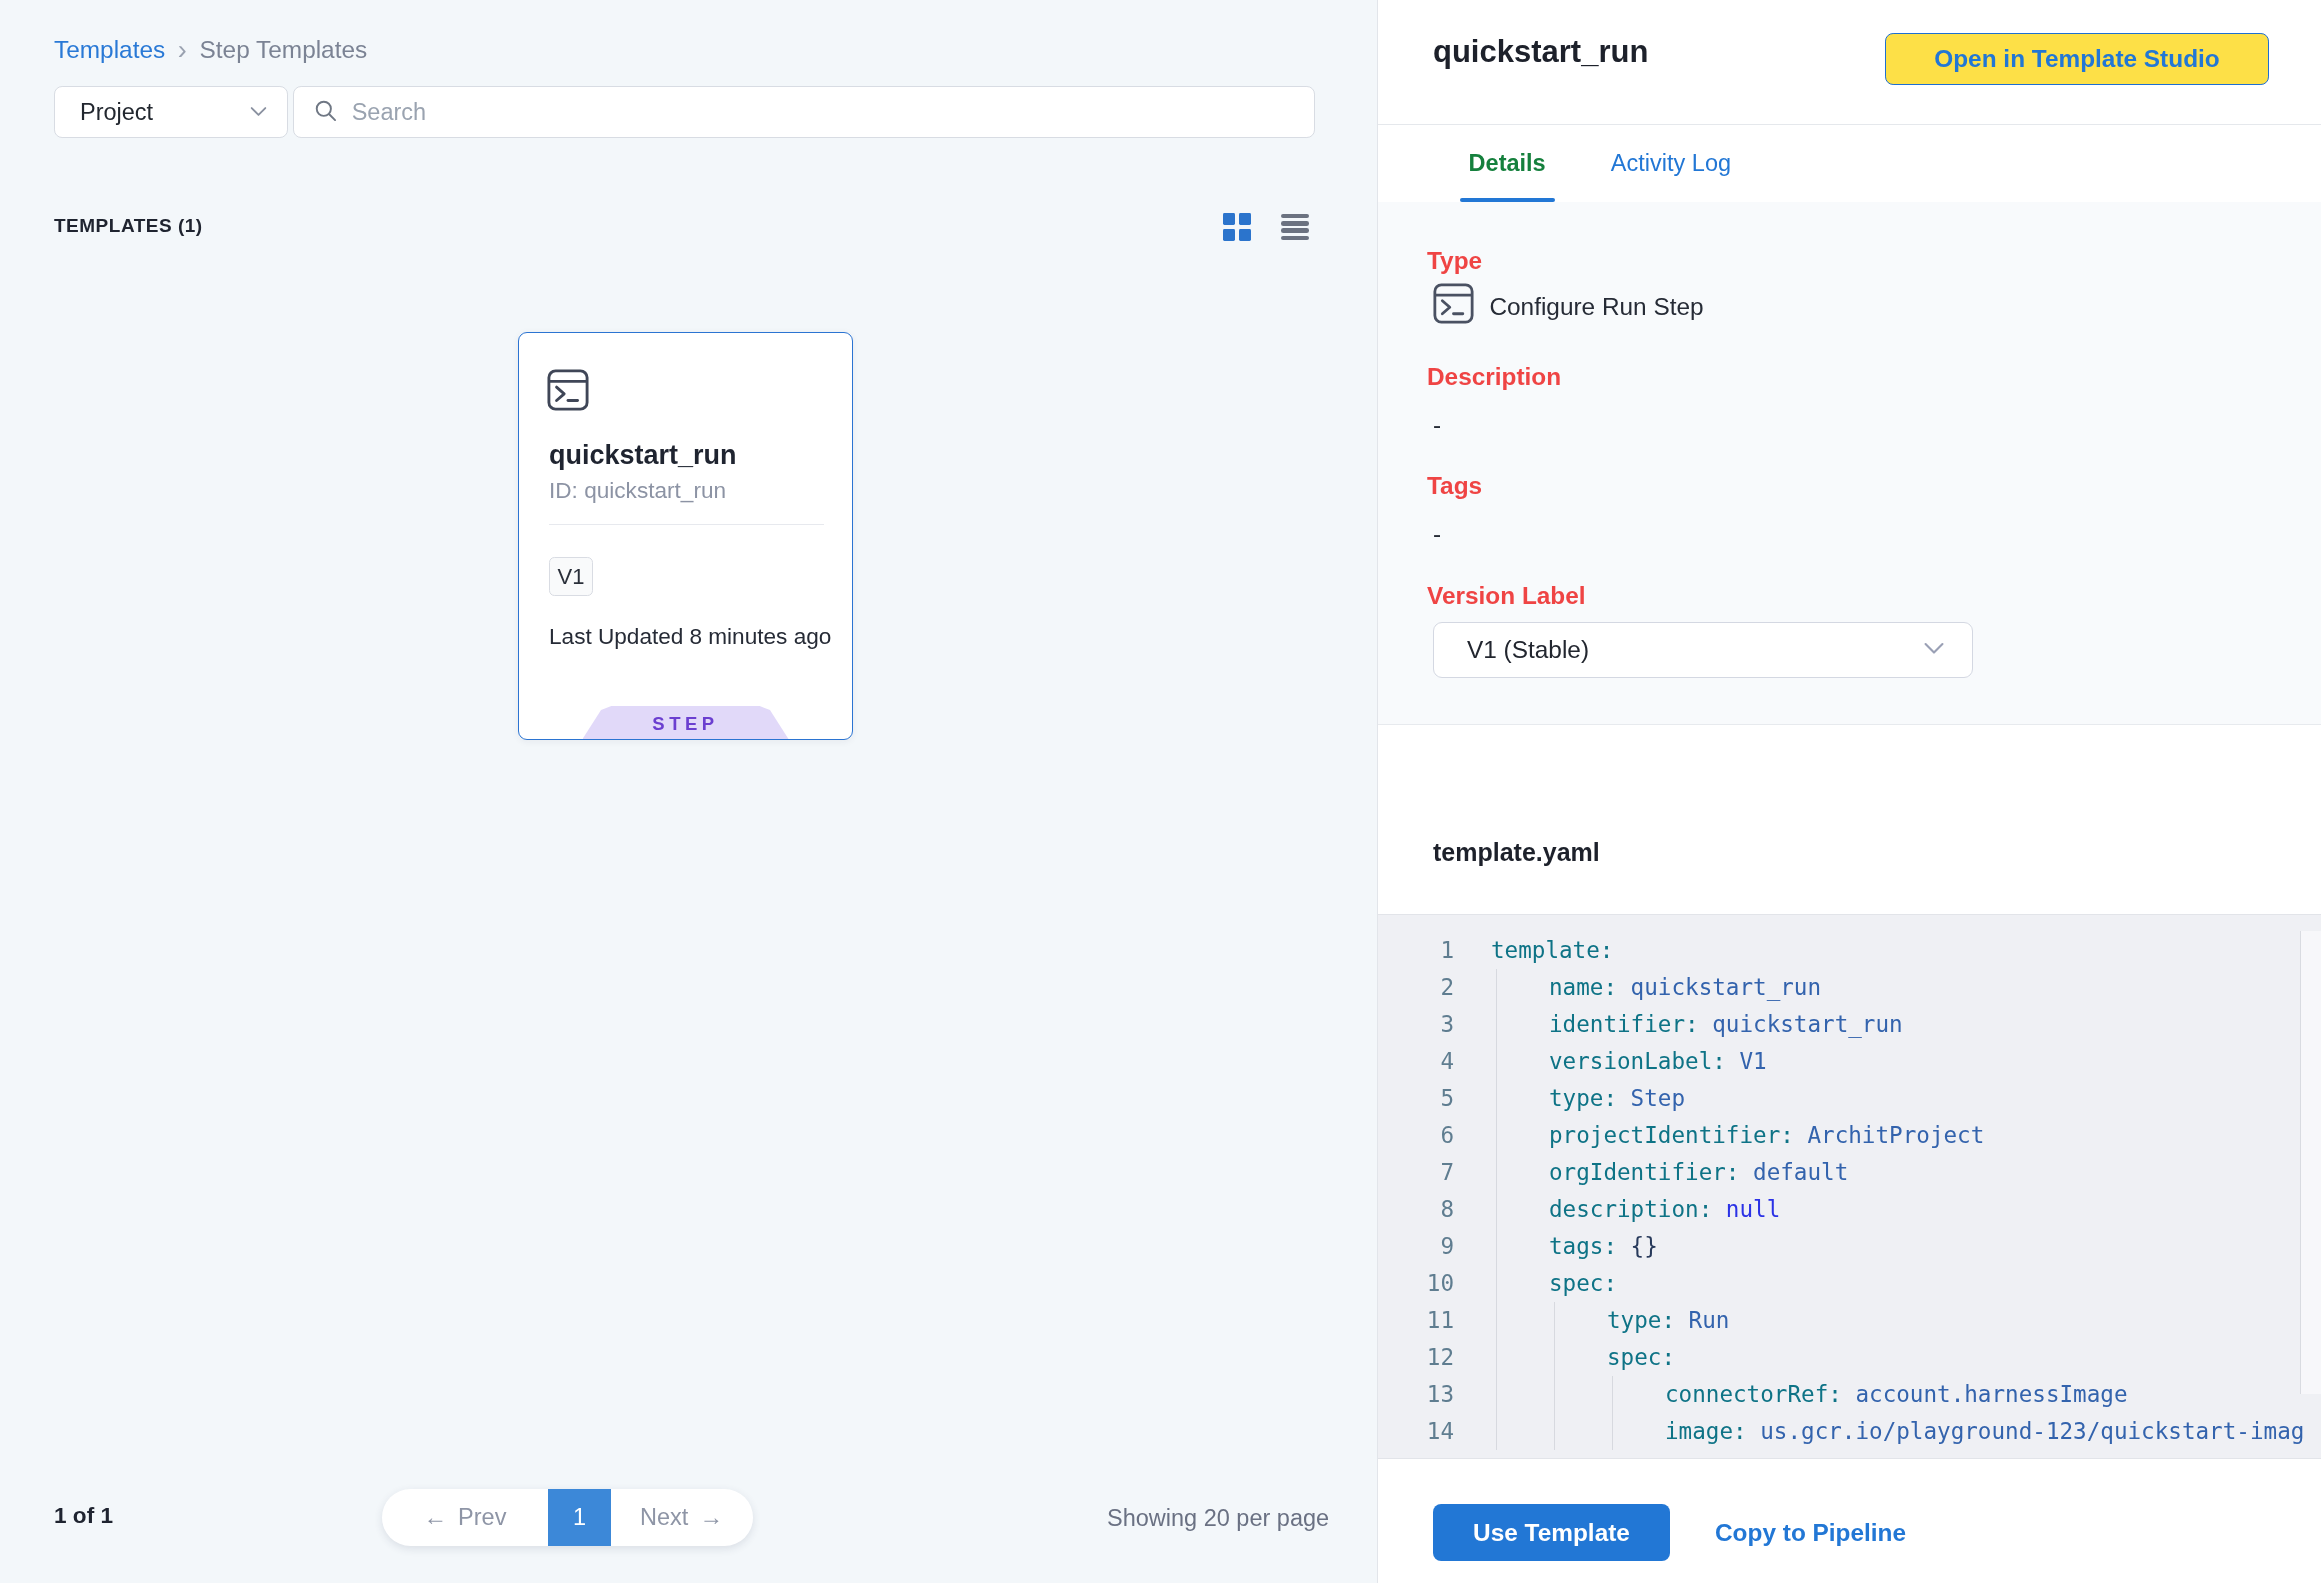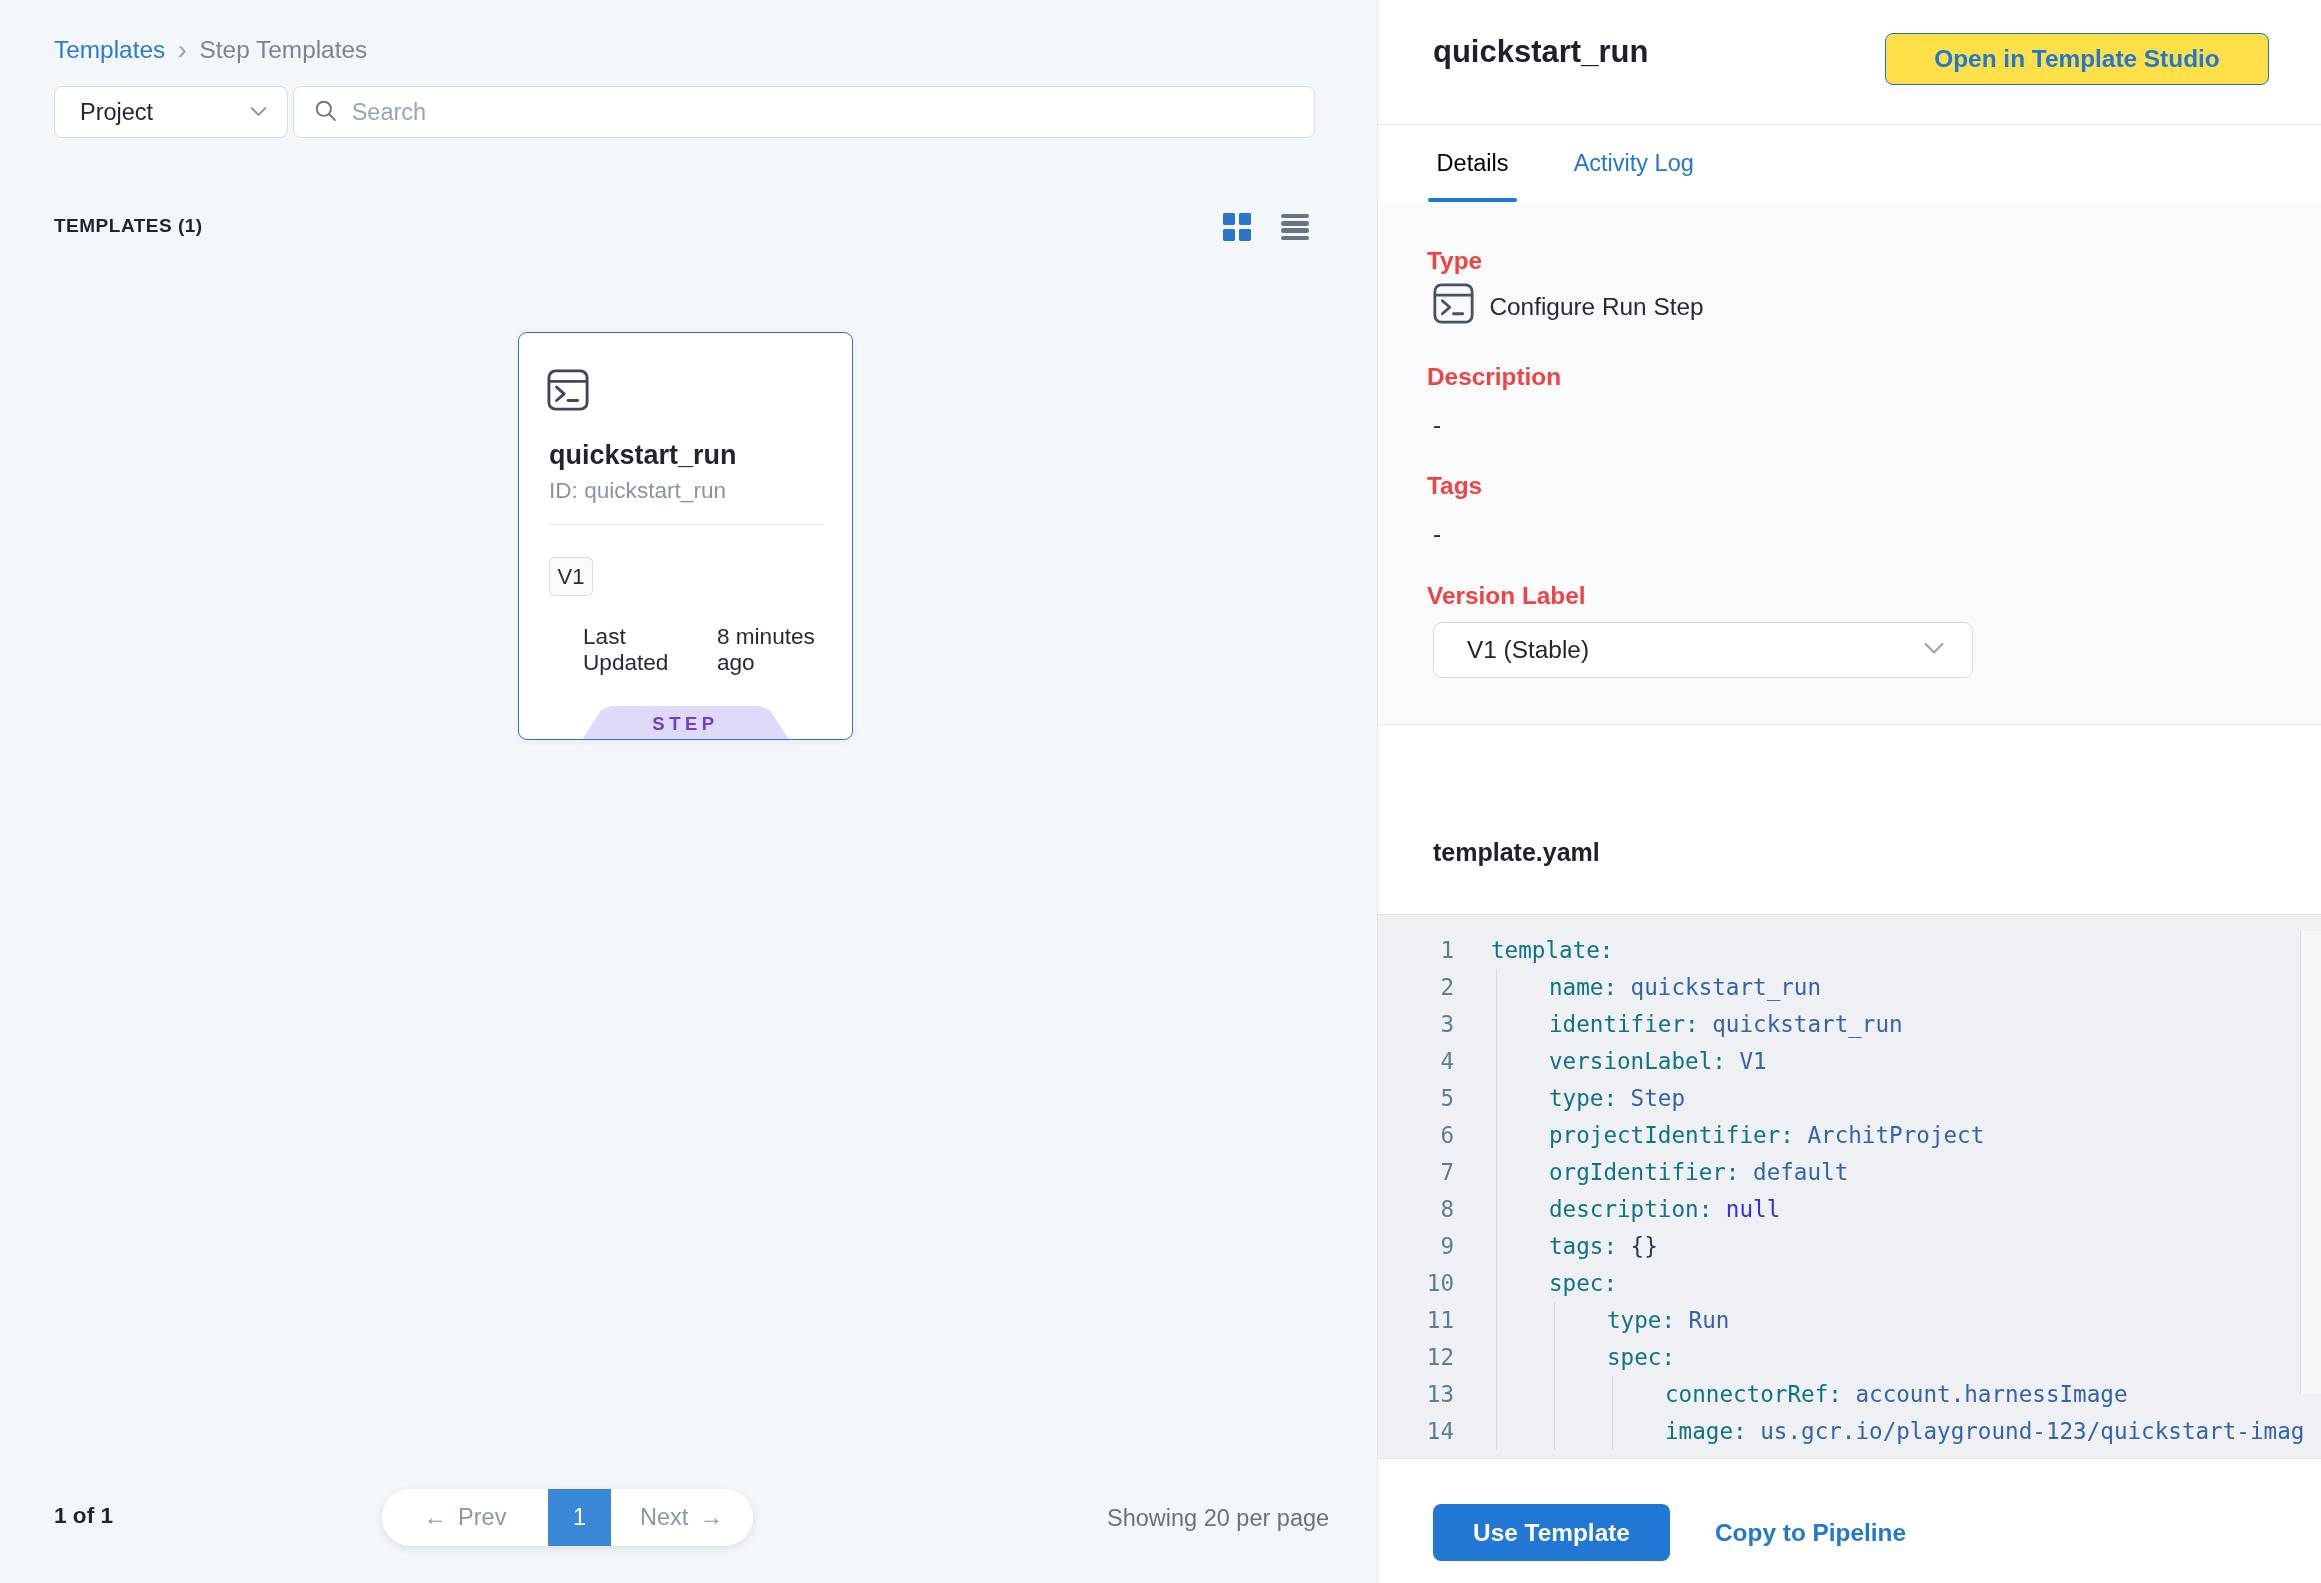--- a/index.html
+++ b/index.html
@@ -33,21 +33,21 @@
 
   .template-card { position:absolute; left:518px; top:332px; width:335px; height:408px; background:#fff;
     border:1.8px solid #2b74d2; border-radius:9px; box-shadow:0 1.8px 7.2px rgba(30,40,70,.06); cursor:pointer; overflow:hidden; }
   .card-term-icon { position:absolute; left:28px; top:36px; }
   .card-title { position:absolute; left:30px; top:107px; font-size:27px; font-weight:700; color:#1f2430; }
   .card-id { position:absolute; left:30px; top:145px; font-size:22.6px; color:#8c93a4; }
   .card-divider { position:absolute; left:30px; top:191px; width:275px; height:0.9px; background:#e7e9ee; }
   .version-chip { position:absolute; left:30px; top:224px; width:44px; height:39px; background:#f9fafb;
     border:0.9px solid #d9dce3; border-radius:5.4px; display:flex; align-items:center; justify-content:center;
     font-size:22px; color:#2a2f3a; }
-  .updated-row { position:absolute; left:30px; top:291px; display:flex; gap:6px; font-size:22.6px; color:#262b36;margin-left:34px; }
+  .updated-row { position:absolute; left:30px; top:291px; display:flex; gap:6px; font-size:22.6px; color:#262b36; }
   .step-ribbon { position:absolute; left:50%; transform:translateX(-50%); bottom:0; width:206px; height:33px;
     background:#e1d9f9; clip-path:polygon(0% 100%, 9% 12%, 14% 0%, 86% 0%, 91% 12%, 100% 100%);
     display:flex; align-items:center; justify-content:center; }
   .step-ribbon span { font-size:18.5px; font-weight:700; letter-spacing:4.5px; color:#6b3fd0; padding-top:3.6px; }
 
   .result-count { position:absolute; left:54px; top:1503px; font-size:22.6px; font-weight:600; color:#1f2430; }
   .pagination { position:absolute; left:382px; top:1489px; width:371px; height:57px; background:#fff;
     border-radius:29px; box-shadow:0 2.7px 9px rgba(40,50,80,.12); display:flex; overflow:hidden; }
   .page-prev, .page-next { display:flex; align-items:center; justify-content:center; gap:11px;
     font-size:23.5px; color:#8e95a6; cursor:pointer; }
@@ -59,21 +59,21 @@
 
   
   .right-panel { position:absolute; left:1378px; top:0; width:944px; height:1583px; background:#fff; }
   .rp-title { position:absolute; left:55px; top:34px; font-size:31px; font-weight:700; color:#1d212b; }
   .studio-btn { position:absolute; left:507px; top:33px; width:384px; height:52px; background:#fde047;
     border:1.8px solid #1e6fd2; border-radius:8.1px; color:#2277d5; font-size:24.4px; font-weight:700;
     display:flex; align-items:center; justify-content:center; cursor:pointer; font-family:"Liberation Sans",sans-serif; }
   .divider1 { position:absolute; left:0; top:124px; width:100%; height:0.9px; background:#e5e8ec; }
   .tabs1 { position:absolute; left:55px; top:125px; height:77px; display:flex; gap:58px; }
   .tab1 { height:77px; display:flex; align-items:center; font-size:23.5px; color:#2277d5; cursor:pointer; position:relative; padding:0 3.6px; }
-  .tab1.active { color:#000000; font-weight:400; }
+  .tab1.active { color:#15803d; font-weight:700;margin-left:32px; }
   .tab1.active::after { content:""; position:absolute; left:-5.4px; right:-5.4px; bottom:0; height:4.5px; background:#2277d5; border-radius:2.7px; }
 
   .details-section { position:absolute; left:0; top:202px; width:100%; height:522px; background:#f8fafc; }
   .dt-label { position:absolute; left:49px; font-size:24.4px; font-weight:700; color:#ef4444; }
   .dt-value { position:absolute; left:55px; font-size:24.4px; color:#262b36; }
   .type-row { position:absolute; left:55px; top:81px; display:flex; align-items:center; gap:15.4px; font-size:24.4px; color:#262b36; }
   .version-dropdown { position:absolute; left:55px; top:420px; width:540px; height:56px; background:#fff;
     border:1.8px solid #d4d8e2; border-radius:9px; display:flex; align-items:center; justify-content:space-between;
     padding:0 27px 0 33px; cursor:pointer; }
   .version-dropdown .val { font-size:24.4px; color:#22262f; }

